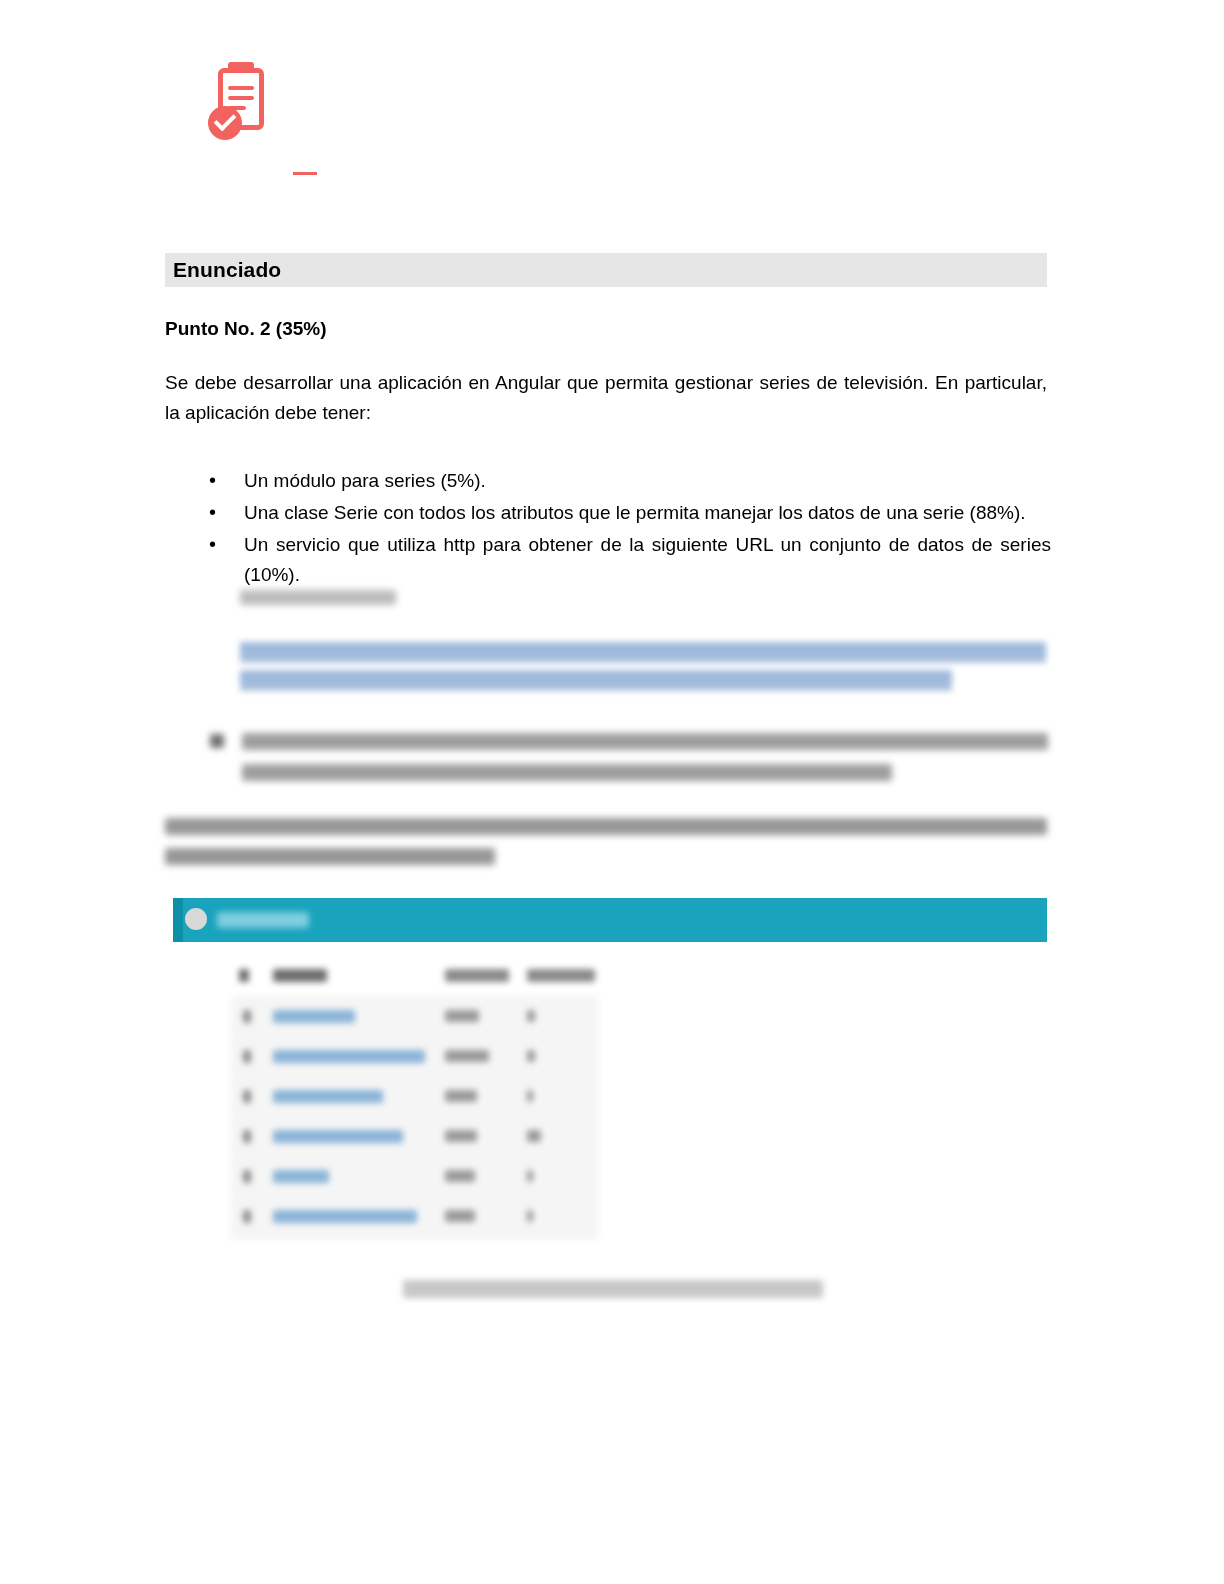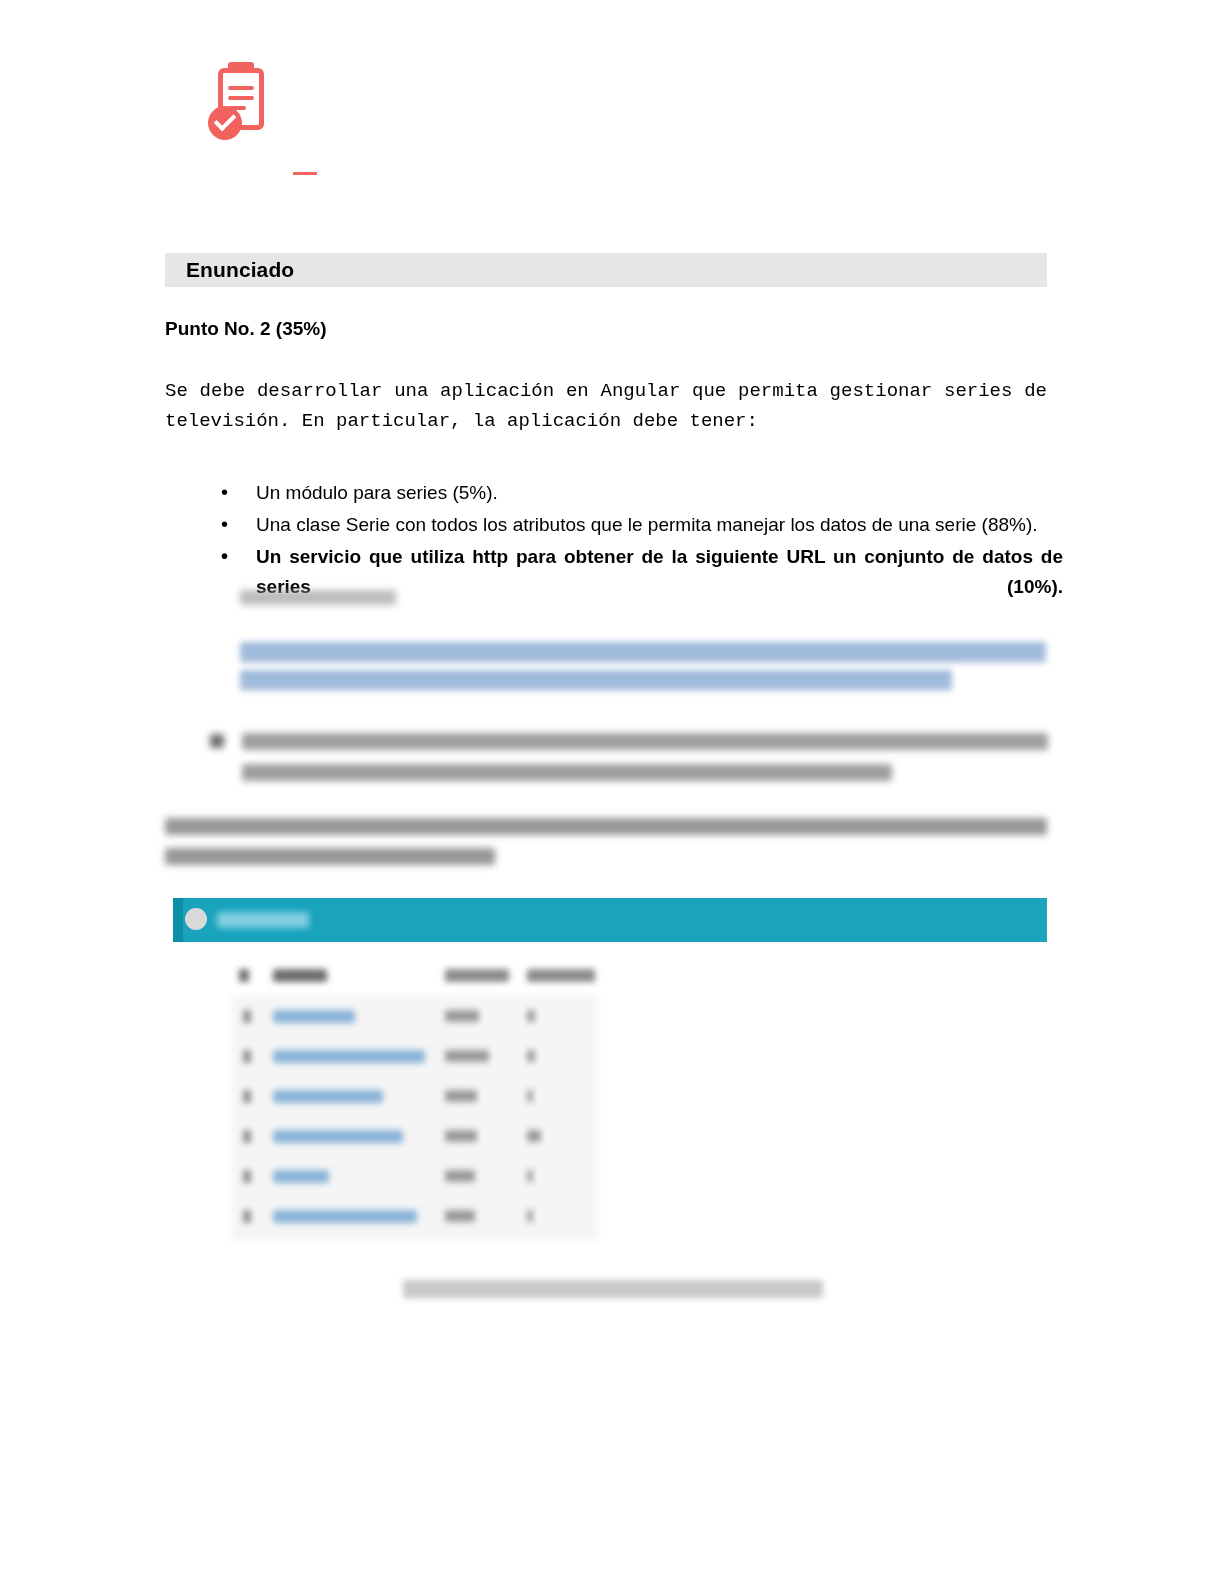--- a/index.html
+++ b/index.html
@@ -95,67 +95,67 @@
     top: 253px;
     width: 882px;
     height: 34px;
     background: #e6e6e6;
     display: flex;
     align-items: center;
   }
   .section-band span {
     font-size: 21px;
     font-weight: bold;
-    padding-left: 21px;
+    padding-left: 8px;
     letter-spacing: .1px;
   }
 
   .sub-heading {
     position: absolute;
     left: 165px;
     top: 318px;
     font-size: 19px;
     font-weight: bold;
   }
 
   .para {
     position: absolute;
     left: 165px;
     width: 882px;
     font-size: 19px;
     line-height: 30px;
     text-align: justify;
   }
-  #para-intro { top: 376px; font-family: Liberation Mono, monospace; }
+  #para-intro { top: 368px; }
 
   .bullets {
     position: absolute;
     left: 165px;
     top: 462px;
     width: 882px;
-    margin: 16px;
+    margin: 4px;
     padding: 0;
     list-style: none;
     font-size: 19px;
     line-height: 30px;
   }
   .bullets li {
     position: relative;
     padding-left: 75px;
     margin-bottom: 2px;
     text-align: justify;
   }
   .bullets li::before {
     content: "\2022";
     position: absolute;
     left: 40px;
     top: -1px;
     font-size: 20px;
   }
-  .bullets li.justify-full { text-align: justify; text-align-last: justify; font-weight: bold; }
+  .bullets li.justify-full { text-align: justify; text-align-last: justify; }
 
   
   .blur {
     position: absolute;
     filter: blur(3.2px);
     overflow: hidden;
   }
   .blur-strong { filter: blur(3.8px); }
 
   .blur-line {

